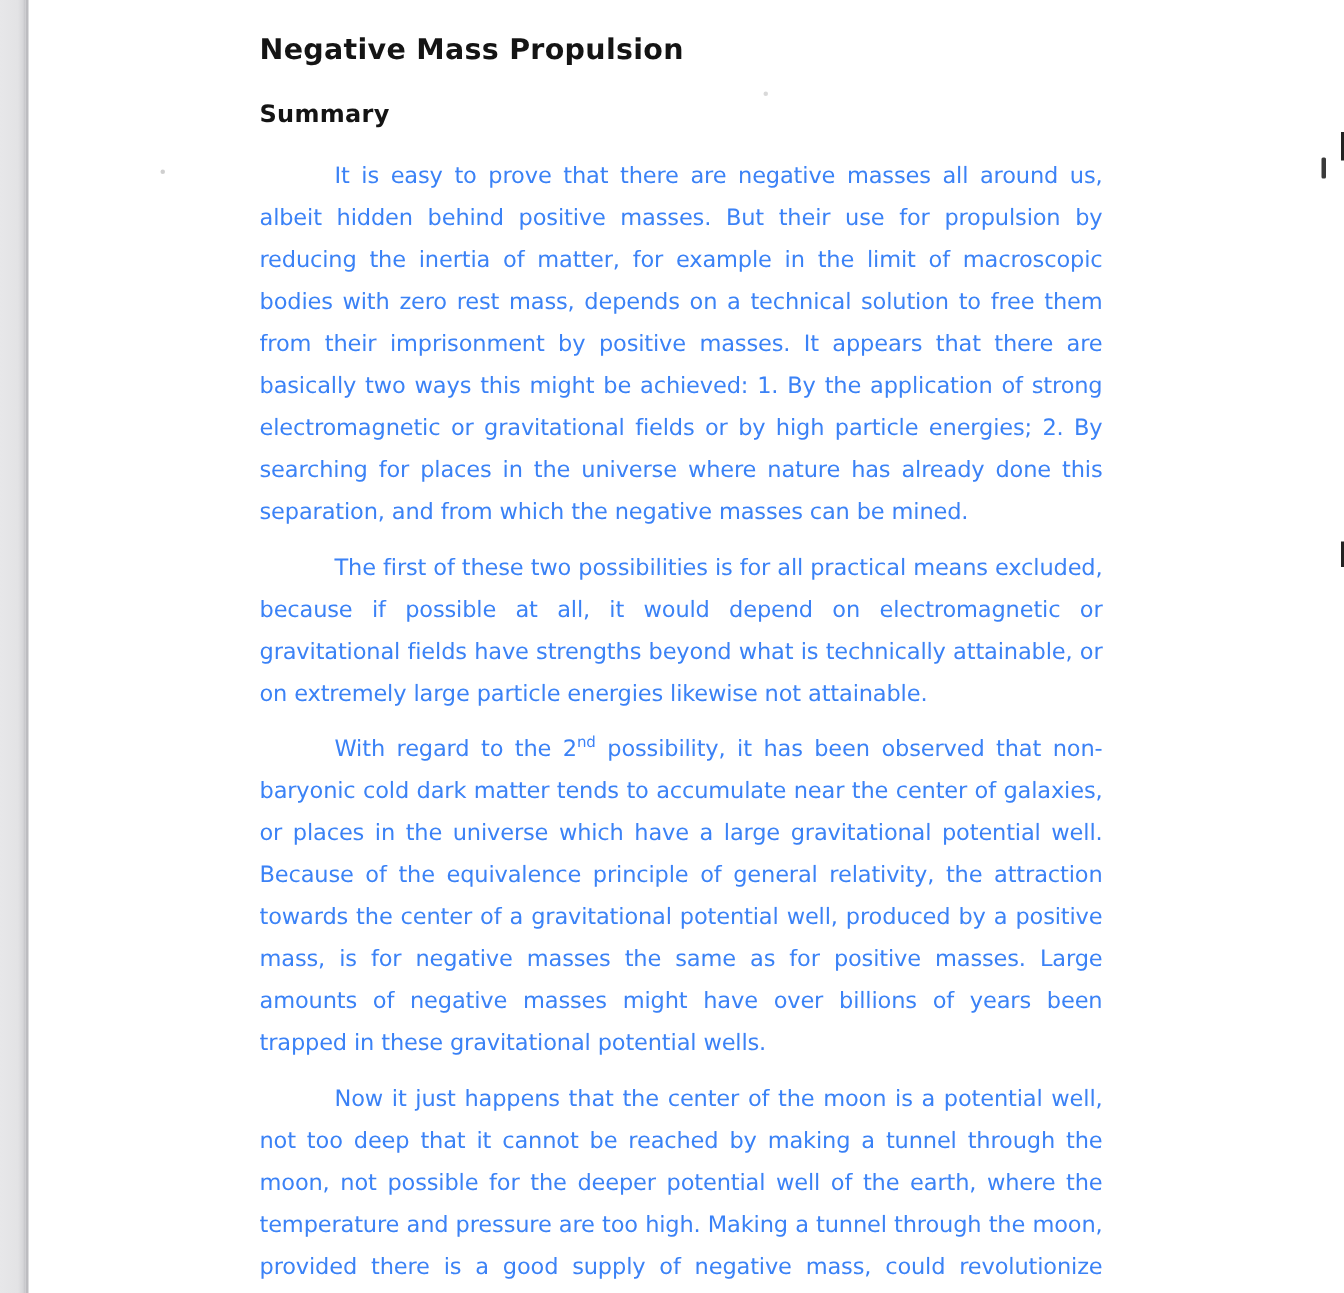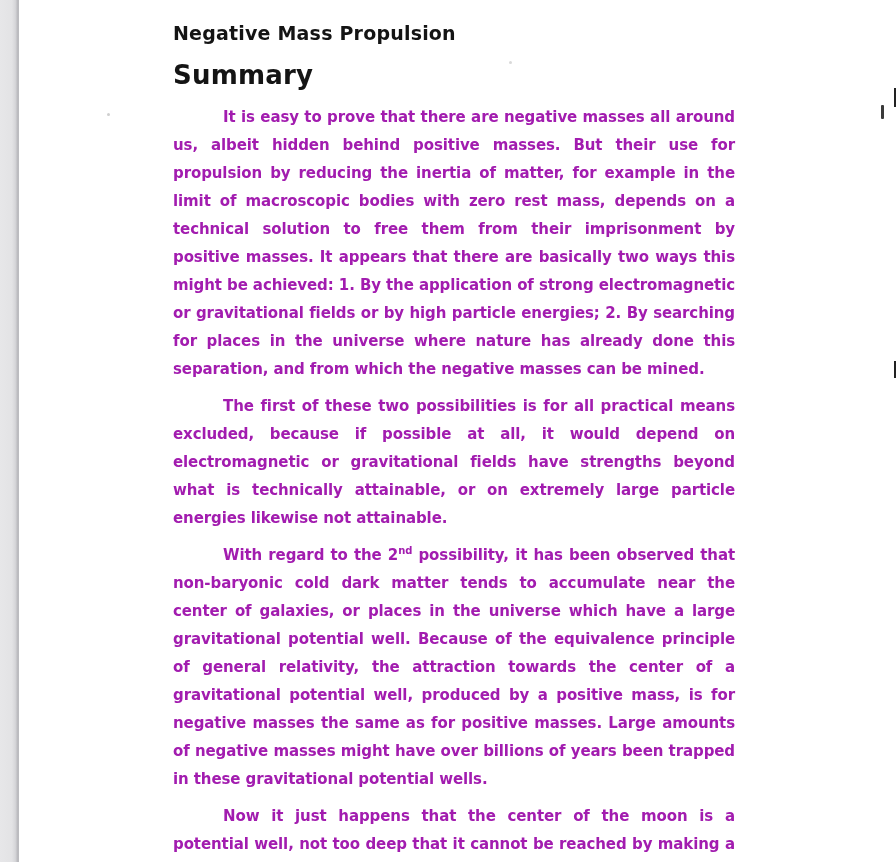--- a/index.html
+++ b/index.html
@@ -40,40 +40,40 @@
   .doc-title {
     font-size: 19px;
     font-weight: bold;
     letter-spacing: 0.2px;
     margin: 0;
     padding-top: 21px;
     line-height: 25px;
     color: #141414;
   }
   .section-heading {
-    font-size: 26px;
+    font-size: 16px;
     font-weight: bold;
     letter-spacing: 0.2px;
     margin: 0;
     padding-top: 16px;
     line-height: 27px;
     color: #141414;
   }
   .paragraphs {
     margin-top: 14px;
   }
   .paragraphs p {
     font-size: 15px;
-    font-weight: bold;
+    font-weight: normal;
     letter-spacing: -0.1px;
     line-height: 28px;
     text-align: justify;
     text-indent: 50px;
     margin: 0 0 9px 0;
-    color: #a21caf;
+    color: #3b82f6;
   }
   .paragraphs sup {
     font-size: 10px;
     line-height: 0;
     vertical-align: super;
   }
   
   .speck-dash {
     position: absolute;
     left: 881px;

